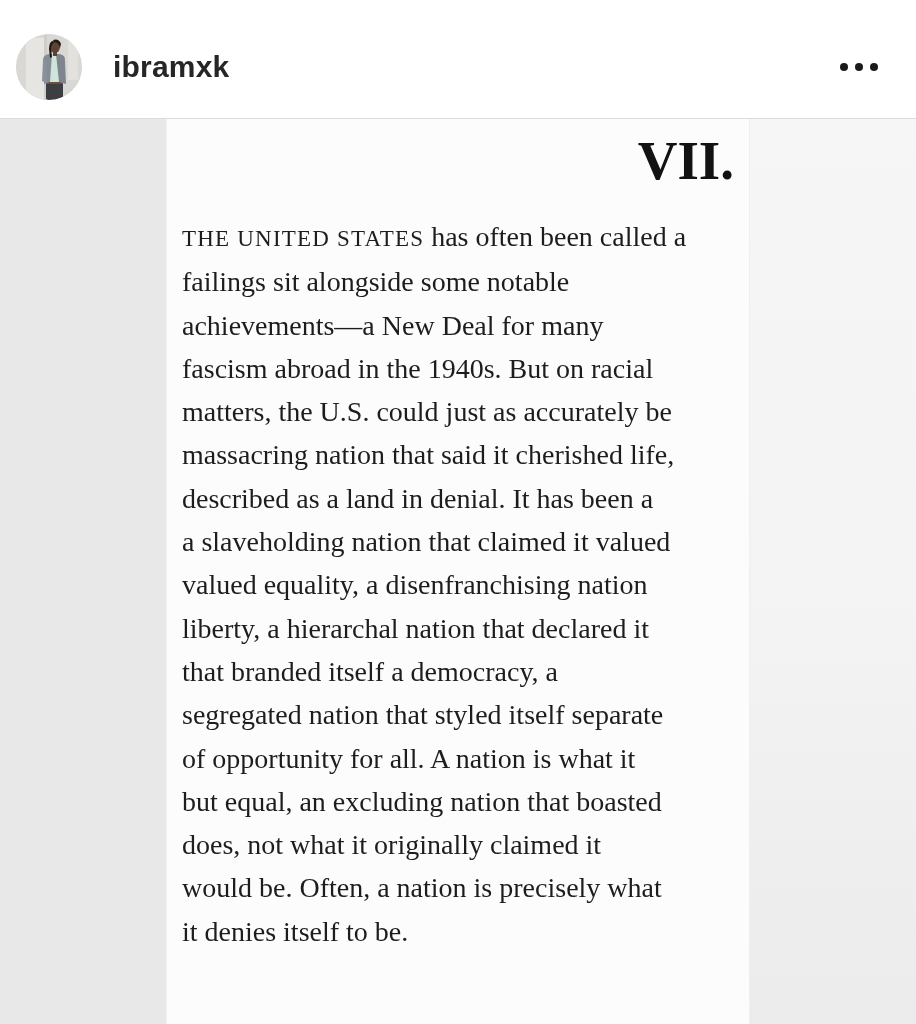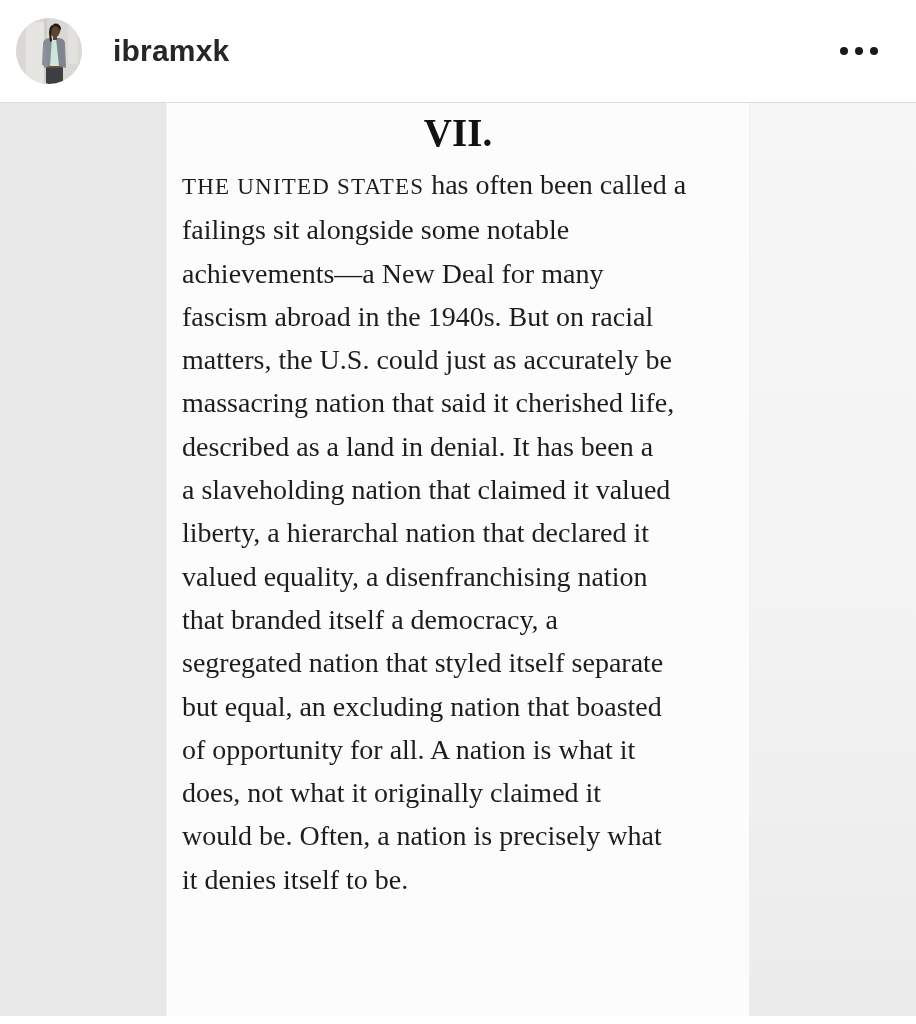--- a/index.html
+++ b/index.html
@@ -15,20 +15,21 @@
   
   .post-header {
     position: relative;
     height: 103px;
     display: flex;
     align-items: center;
     padding: 0 6px 0 16px;
     box-sizing: border-box;
     background: #ffffff;
     border-bottom: 1px solid #dcdcdc;
+    margin-top: 16px;
   }
   .avatar {
     width: 66px;
     height: 66px;
     border-radius: 50%;
     overflow: hidden;
     flex: 0 0 auto;
     cursor: pointer;
     background: #d9d8d5;
   }
@@ -74,29 +75,30 @@
     box-sizing: border-box;
     background: #fcfcfc;
     padding: 0 16px;
     box-shadow: inset 1px 0 0 rgba(0,0,0,0.04), inset -1px 0 0 rgba(0,0,0,0.05);
   }
   .margin-right-strip {
     flex: 1 1 auto;
     background: linear-gradient(180deg, #f6f6f6 0%, #f3f3f3 55%, #ebebeb 100%);
   }
   .chapter-heading {
+    margin-top: 12px;
     height: 60px;
     line-height: 60px;
-    text-align: center;
+    text-align: right;
     font-family: "Liberation Serif", serif;
     font-weight: 700;
-    font-size: 39px;
+    font-size: 55px;
     color: #121212;
   }
-  .page-lines { margin-top: 0; }
+  .page-lines { margin-top: 24px; }
   .page-line {
     font-family: "Liberation Serif", serif;
     font-size: 28px;
     line-height: 43.3px;
     color: #1d1d1d;
     white-space: nowrap;
   }
   .page-line .smallcaps {
     font-size: 23px;
     letter-spacing: 1.2px;
@@ -161,26 +163,26 @@
       <div class="chapter-heading">VII.</div>
       <div class="page-lines">
           <div class="page-line"><span class="smallcaps">THE UNITED STATES</span><span> has often been called a</span></div>
           <div class="page-line"><span>failings sit alongside some notable</span></div>
           <div class="page-line"><span>achievements—a New Deal for many</span></div>
           <div class="page-line"><span>fascism abroad in the 1940s. But on racial</span></div>
           <div class="page-line"><span>matters, the U.S. could just as accurately be</span></div>
           <div class="page-line"><span>massacring nation that said it cherished life,</span></div>
           <div class="page-line"><span>described as a land in denial. It has been a</span></div>
           <div class="page-line"><span>a slaveholding nation that claimed it valued</span></div>
+          <div class="page-line"><span>valued equality, a disenfranchising nation</span></div>
           <div class="page-line"><span>liberty, a hierarchal nation that declared it</span></div>
-          <div class="page-line"><span>valued equality, a disenfranchising nation</span></div>
           <div class="page-line"><span>that branded itself a democracy, a</span></div>
           <div class="page-line"><span>segregated nation that styled itself separate</span></div>
+          <div class="page-line"><span>of opportunity for all. A nation is what it</span></div>
           <div class="page-line"><span>but equal, an excluding nation that boasted</span></div>
-          <div class="page-line"><span>of opportunity for all. A nation is what it</span></div>
           <div class="page-line"><span>does, not what it originally claimed it</span></div>
           <div class="page-line"><span>would be. Often, a nation is precisely what</span></div>
           <div class="page-line"><span>it denies itself to be.</span></div>
         </div>
     </div>
     <div class="margin-right-strip"></div>
   </div>
 
   <div class="bottom-strip"></div>
 

